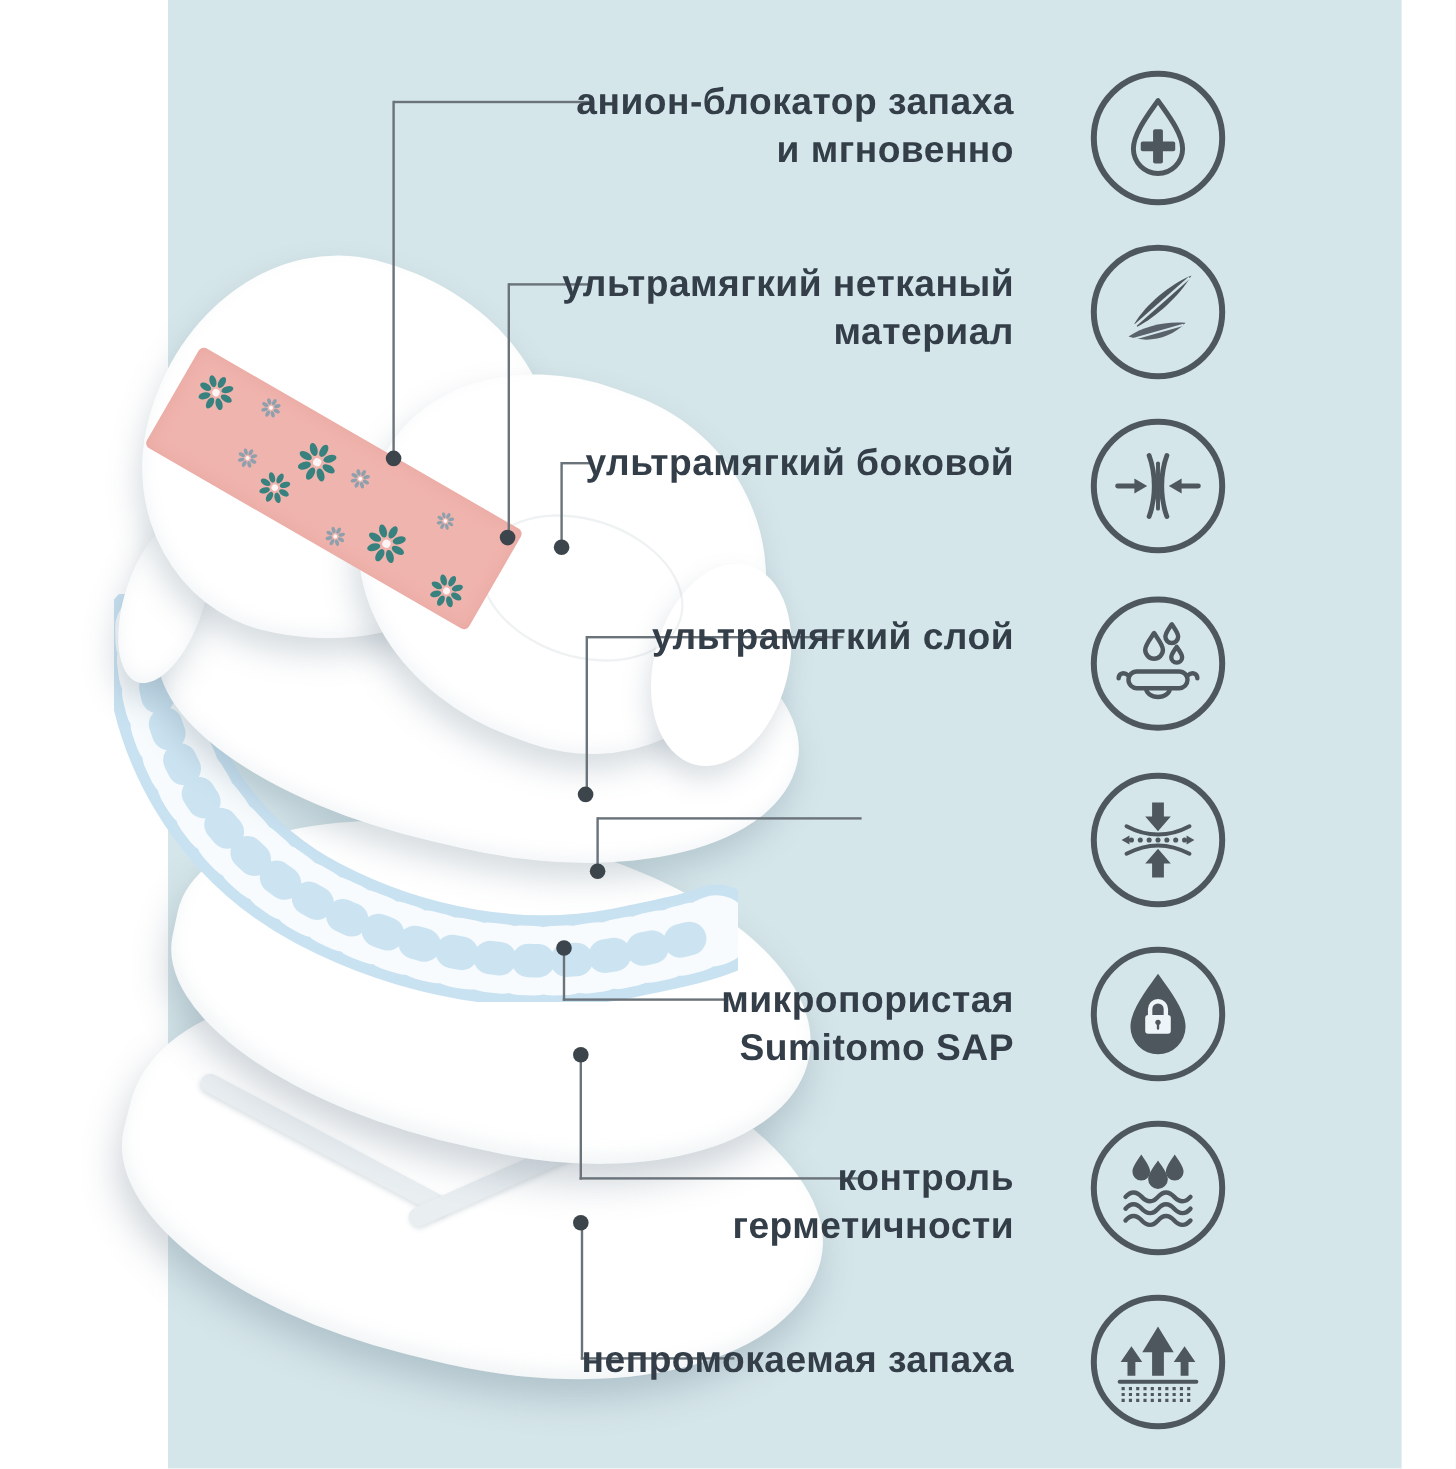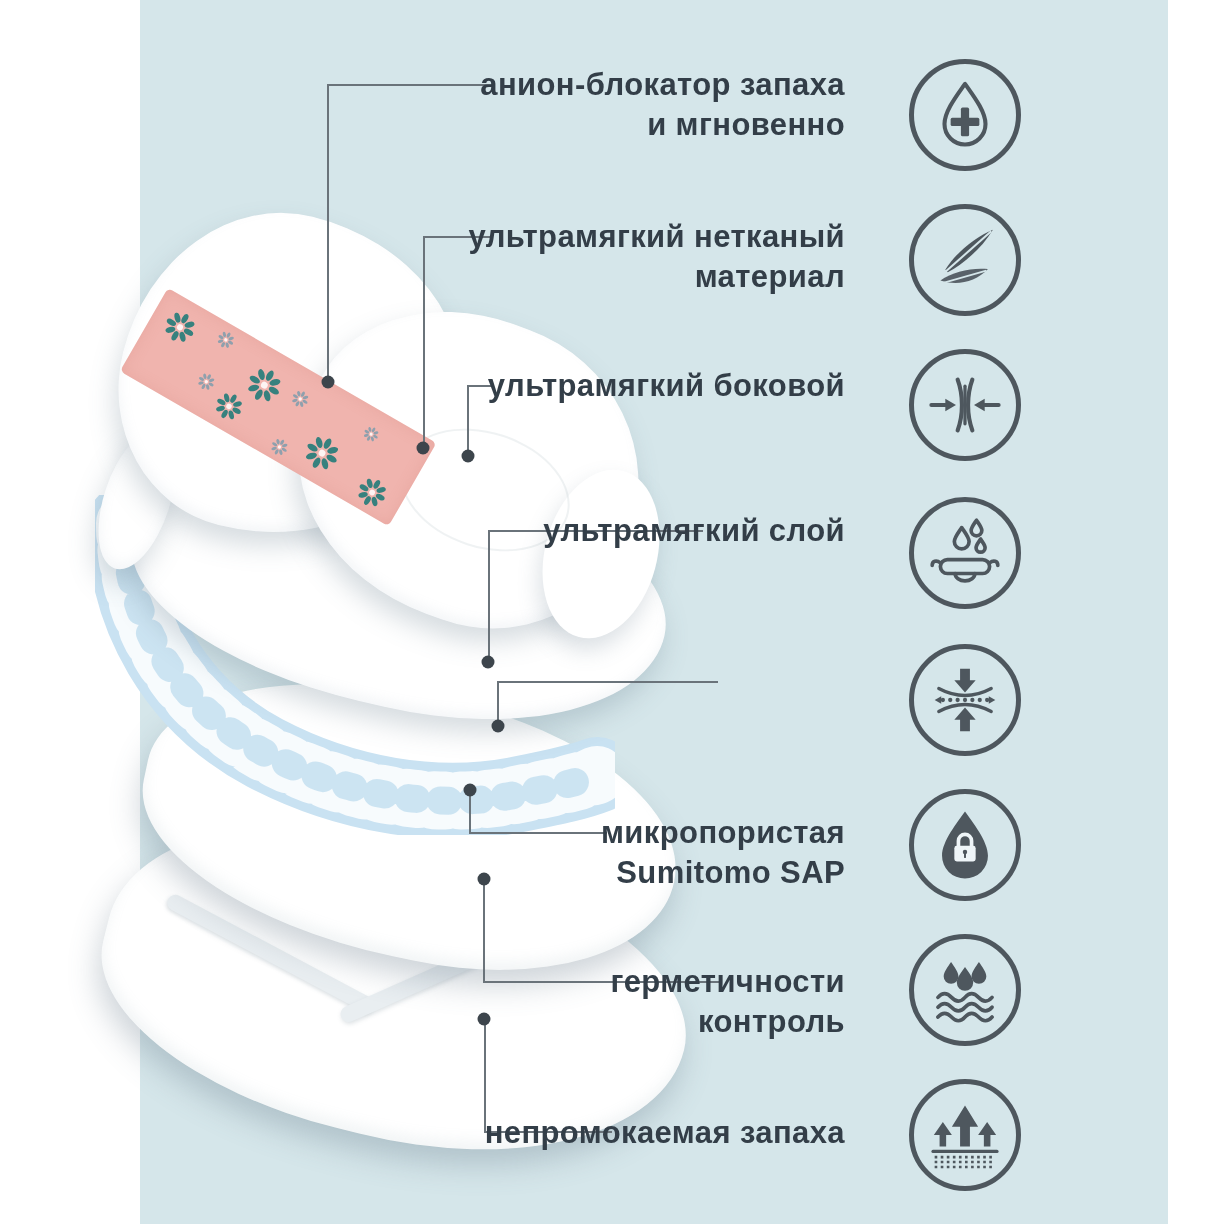--- a/index.html
+++ b/index.html
@@ -186,22 +186,22 @@
     <div>ультрамягкий боковой</div>
   </div>
   <div class="feature-label" style="top:511px">
     <div>ультрамягкий слой</div>
   </div>
   <div class="feature-label" style="top:813px">
     <div>микропористая</div>
     <div>Sumitomo SAP</div>
   </div>
   <div class="feature-label" style="top:962px">
+    <div>контроль</div>
     <div>герметичности</div>
-    <div>контроль</div>
   </div>
   <div class="feature-label" style="top:1113px">
     <div>непромокаемая запаха</div>
   </div>
 
   <div class="badge" style="top:59px">
     <svg viewBox="0 0 100 100">
       <path class="st" d="M50,12 C41,25 25,45 25,61 a25,25 0 0 0 50,0 C75,45 59,25 50,12 Z"></path>
       <rect class="fl" x="45" y="41" width="10" height="35" rx="2"></rect>
       <rect class="fl" x="32.5" y="53.5" width="35" height="10" rx="2"></rect>

